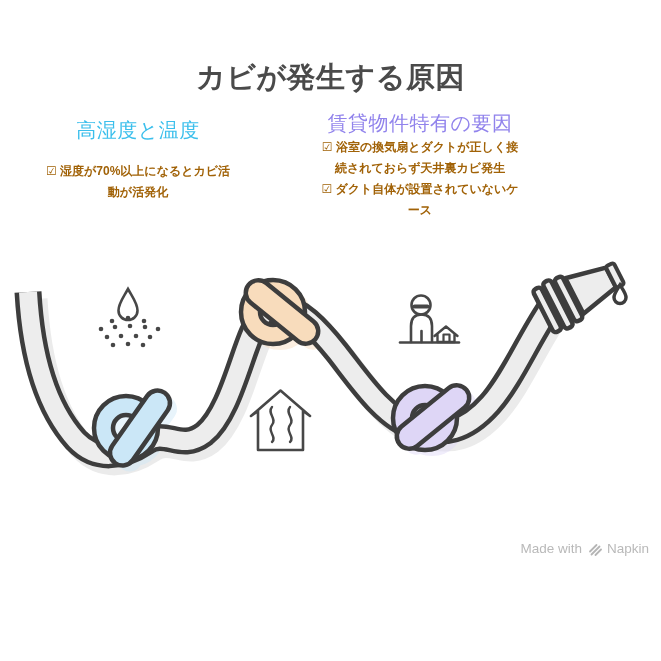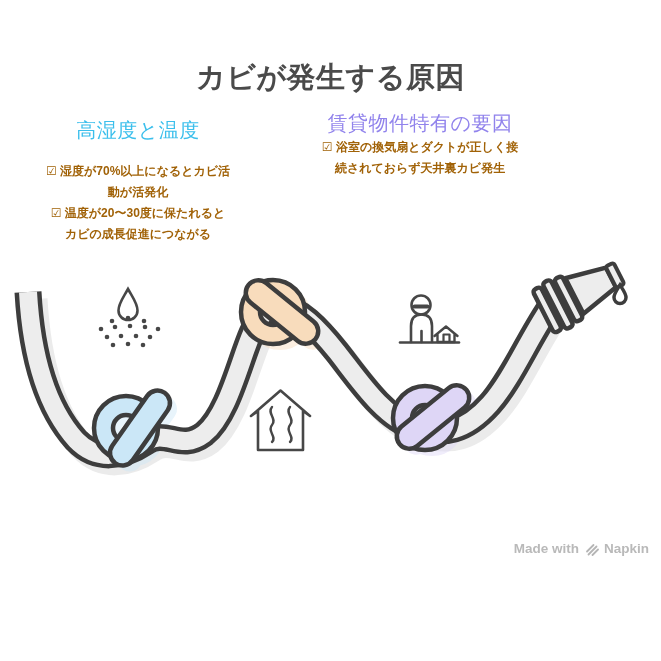--- a/index.html
+++ b/index.html
@@ -24,21 +24,21 @@
   .sec-humidity .items{margin-top:17px;}
   .sec-rental{left:320px;top:109px;width:200px;}
   .sec-rental h2{color:#9183ec;}
   .sec-rental .items{}
   .sec-ceiling{left:186px;top:470px;width:196px;}
   .sec-ceiling h2{color:#f79b3e;}
   .sec-ceiling .items{margin-top:11px;}
   .footer{
     position:absolute;right:12px;bottom:18px;z-index:2;
     display:flex;align-items:center;gap:5px;
-    font-size:13.5px;color:#b9b9b9;font-weight:700;
+    font-size:13.5px;color:#b9b9b9;font-weight:400;
   }
   .footer .mark{display:inline-flex;align-items:center;}
 </style>
 </head>
 <body>
 
 <div class="canvas">
 
   <svg class="rope-svg" viewBox="0 0 661 661">
 
@@ -125,28 +125,28 @@
       <path d="M400 342.5 L459 342.5"></path>
     </g>
   </svg>
 
   <h1 class="page-title">カビが発生する原因</h1>
 
   <div class="section sec-humidity">
     <h2>高湿度と温度</h2>
     <div class="items">
       <p>☑ 湿度が70%以上になるとカビ活動が活発化</p>
-      <p>☑ 温度が20〜30度に保たれるとカビの成長促進につながる</p>
     </div>
   </div>
 
   <div class="section sec-rental">
     <h2>賃貸物件特有の要因</h2>
     <div class="items">
       <p>☑ 浴室の換気扇とダクトが正しく接続されておらず天井裏カビ発生</p>
+      <p>☑ ダクト自体が設置されていないケース</p>
     </div>
   </div>
 
   <div class="section sec-ceiling">
   </div>
 
   <div class="footer">
     <span>Made with</span>
     <span class="mark">
       <svg width="15" height="14" viewBox="0 0 15 14">

